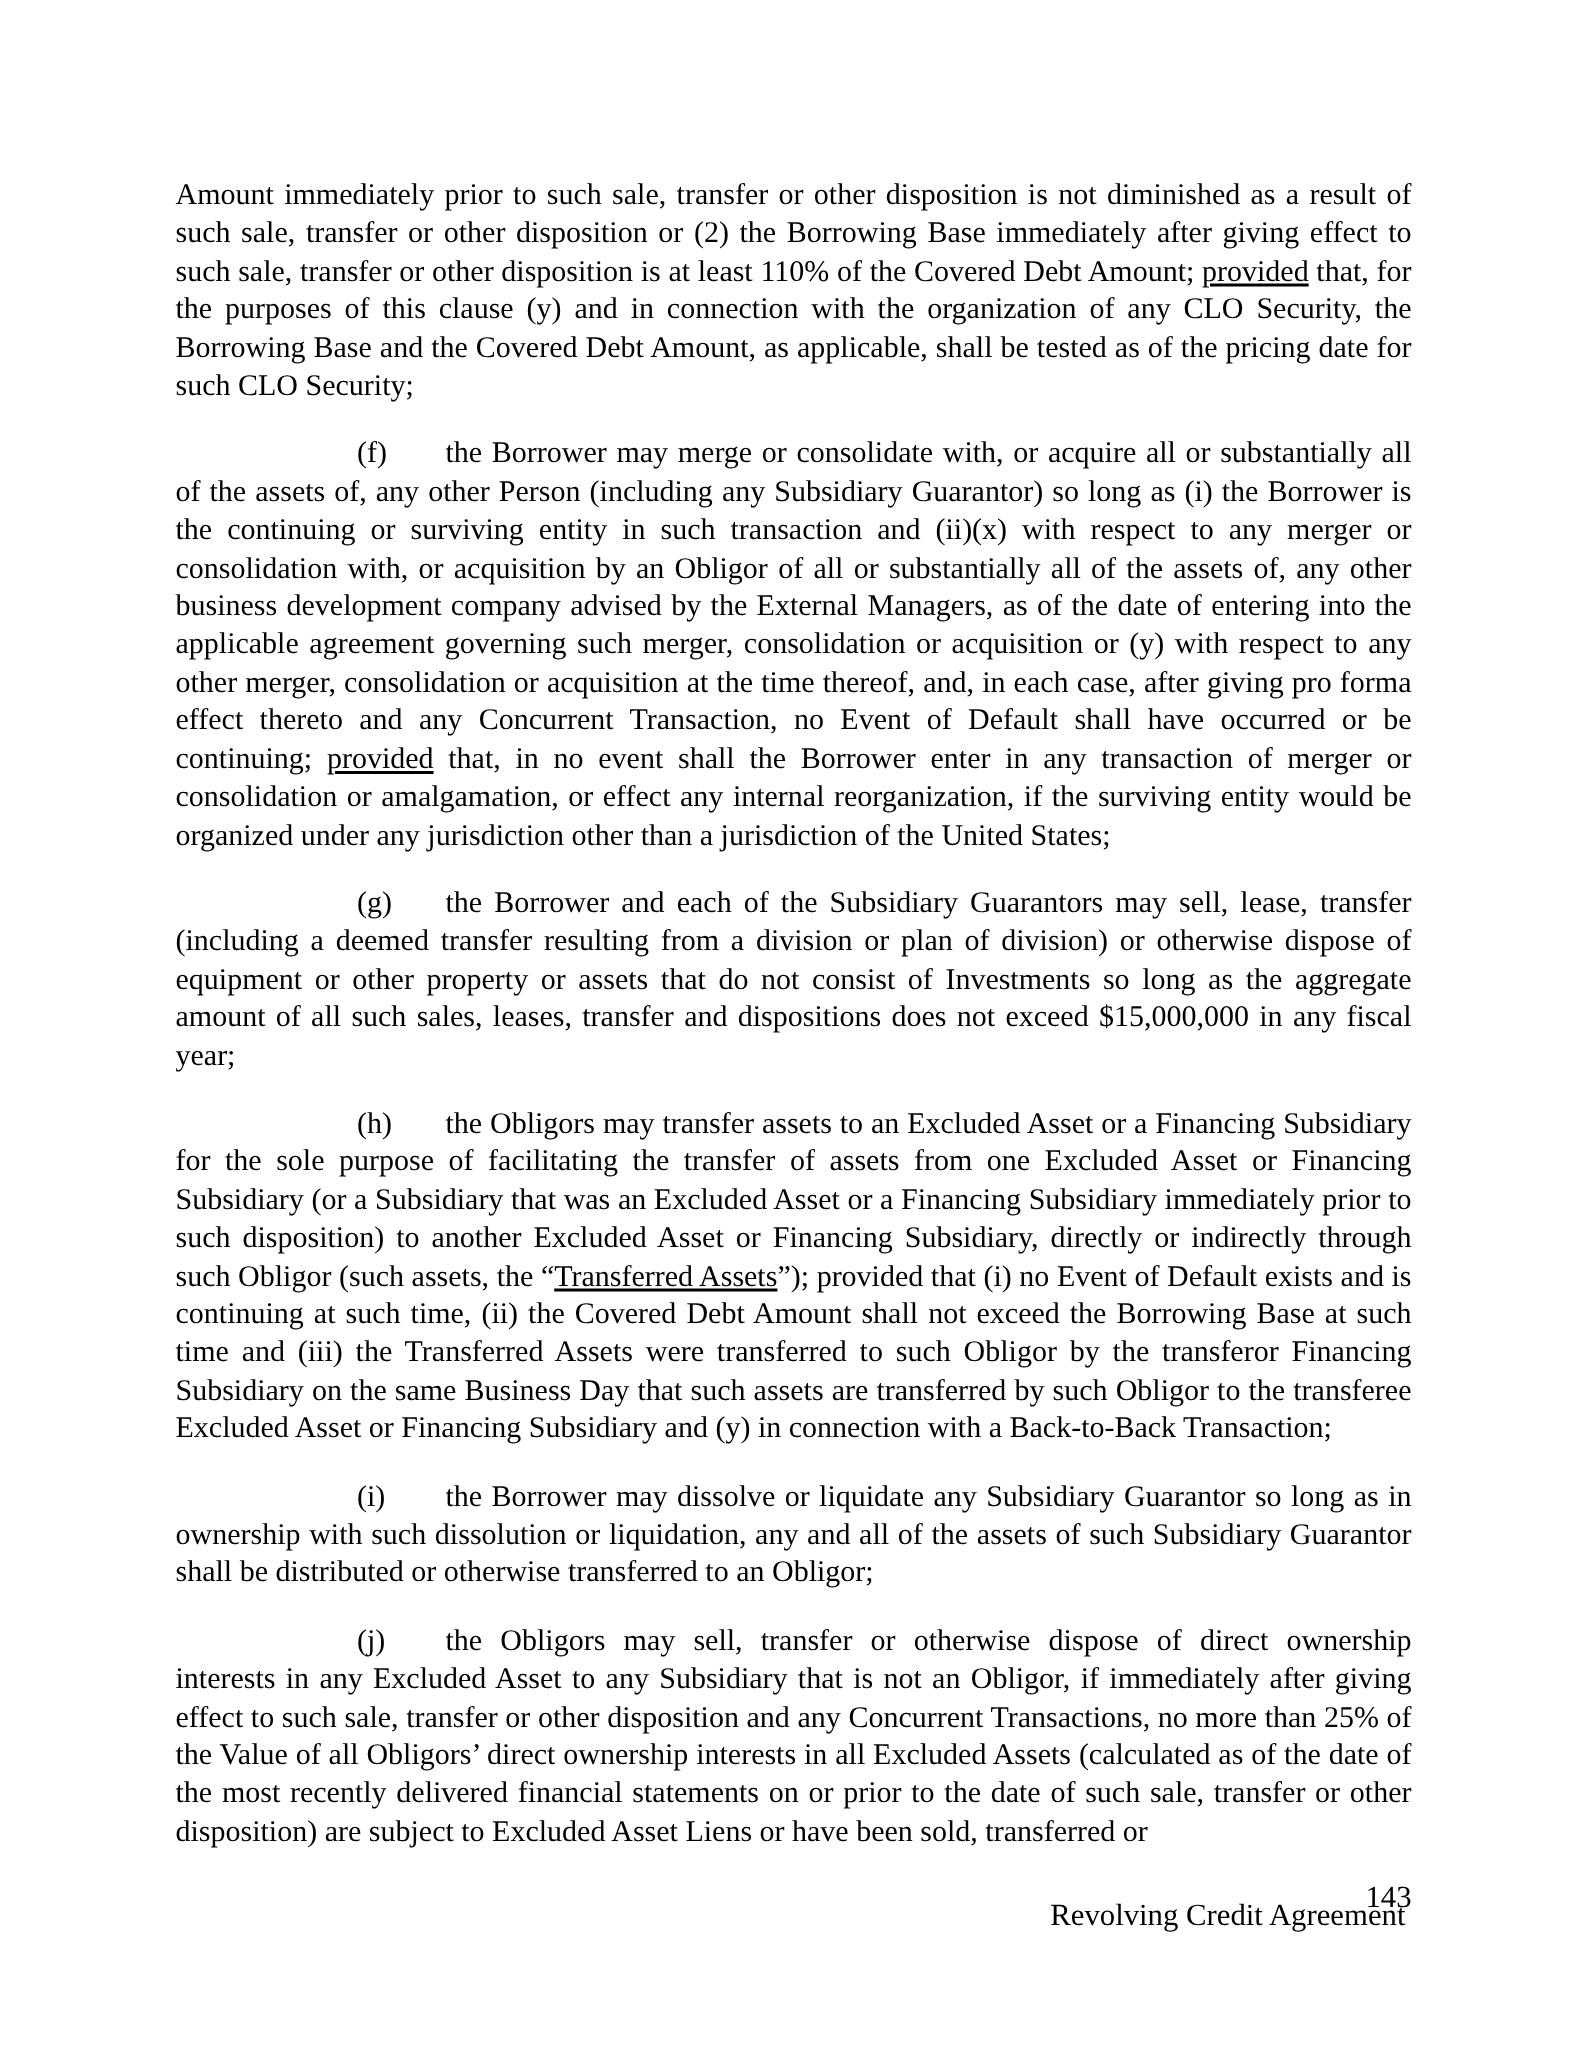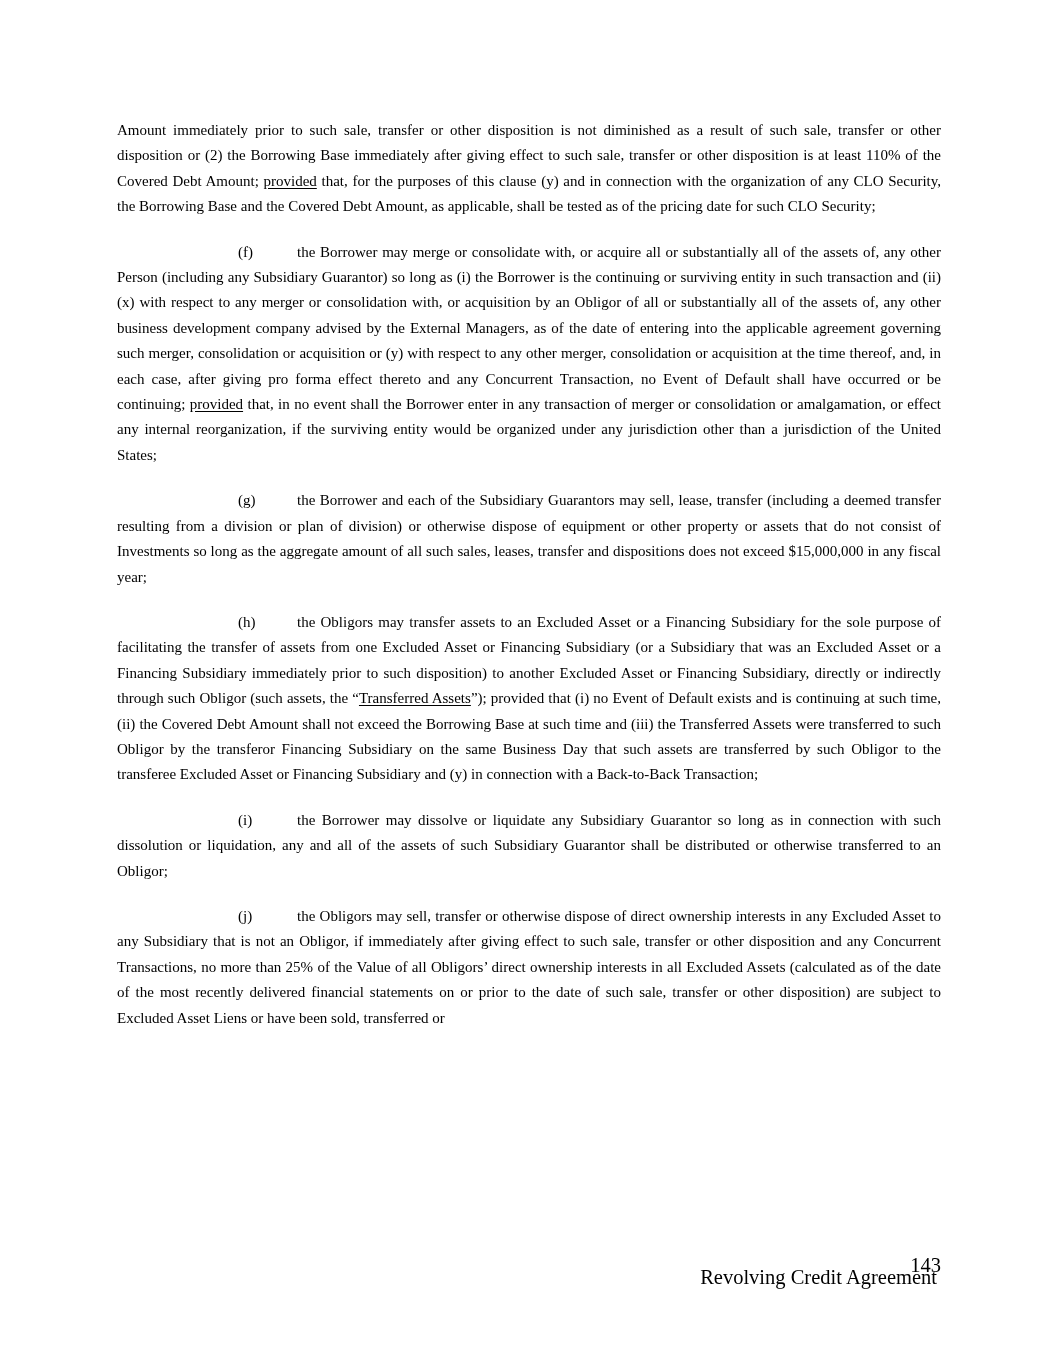--- a/index.html
+++ b/index.html
@@ -19,21 +19,21 @@
     background: #ffffff;
   }
   .body-text {
     position: absolute;
     left: 117px;
     top: 118px;
     width: 824px;
   }
   .para {
     margin: 0 0 20px 0;
-    font-size: 15px;
+    font-size: 20px;
     line-height: 25.4px;
     text-align: justify;
   }
   .para.indent { text-indent: 121px; }
   .clause-label {
     display: inline-block;
     min-width: 59px;
     text-indent: 0;
   }
   .u {
@@ -64,20 +64,20 @@
 </style>
 </head>
 <body>
 
 <div class="page">
   <div class="body-text">
       <p class="para"><span>Amount immediately prior to such sale, transfer or other disposition is not diminished as a result of such sale, transfer or other disposition or (2) the Borrowing Base immediately after giving effect to such sale, transfer or other disposition is at least 110% of the Covered Debt Amount; </span><span class="u">provided</span><span> that, for the purposes of this clause (y) and in connection with the organization of any CLO Security, the Borrowing Base and the Covered Debt Amount, as applicable, shall be tested as of the pricing date for such CLO Security;</span></p>
       <p class="para indent"><span class="clause-label">(f)</span><span>the Borrower may merge or consolidate with, or acquire all or substantially all of the assets of, any other Person (including any Subsidiary Guarantor) so long as (i) the Borrower is the continuing or surviving entity in such transaction and (ii)(x) with respect to any merger or consolidation with, or acquisition by an Obligor of all or substantially all of the assets of, any other business development company advised by the External Managers, as of the date of entering into the applicable agreement governing such merger, consolidation or acquisition or (y) with respect to any other merger, consolidation or acquisition at the time thereof, and, in each case, after giving pro forma effect thereto and any Concurrent Transaction, no Event of Default shall have occurred or be continuing; </span><span class="u">provided</span><span> that, in no event shall the Borrower enter in any transaction of merger or consolidation or amalgamation, or effect any internal reorganization, if the surviving entity would be organized under any jurisdiction other than a jurisdiction of the United States;</span></p>
       <p class="para indent"><span class="clause-label">(g)</span><span>the Borrower and each of the Subsidiary Guarantors may sell, lease, transfer (including a deemed transfer resulting from a division or plan of division) or otherwise dispose of equipment or other property or assets that do not consist of Investments so long as the aggregate amount of all such sales, leases, transfer and dispositions does not exceed $15,000,000 in any fiscal year;</span></p>
       <p class="para indent"><span class="clause-label">(h)</span><span>the Obligors may transfer assets to an Excluded Asset or a Financing Subsidiary for the sole purpose of facilitating the transfer of assets from one Excluded Asset or Financing Subsidiary (or a Subsidiary that was an Excluded Asset or a Financing Subsidiary immediately prior to such disposition) to another Excluded Asset or Financing Subsidiary, directly or indirectly through such Obligor (such assets, the “</span><span class="u">Transferred Assets</span><span>”); provided that (i) no Event of Default exists and is continuing at such time, (ii) the Covered Debt Amount shall not exceed the Borrowing Base at such time and (iii) the Transferred Assets were transferred to such Obligor by the transferor Financing Subsidiary on the same Business Day that such assets are transferred by such Obligor to the transferee Excluded Asset or Financing Subsidiary and (y) in connection with a Back-to-Back Transaction;</span></p>
-      <p class="para indent"><span class="clause-label">(i)</span><span>the Borrower may dissolve or liquidate any Subsidiary Guarantor so long as in connection with such dissolution or liquidation, any and all of the assets of such Subsidiary Guarantor shall be distributed or otherwise transferred to an Obligor;</span></p>
+      <p class="para indent"><span class="clause-label">(i)</span><span>the Borrower may dissolve or liquidate any Subsidiary Guarantor so long as in ownership with such dissolution or liquidation, any and all of the assets of such Subsidiary Guarantor shall be distributed or otherwise transferred to an Obligor;</span></p>
       <p class="para indent"><span class="clause-label">(j)</span><span>the Obligors may sell, transfer or otherwise dispose of direct ownership interests in any Excluded Asset to any Subsidiary that is not an Obligor, if immediately after giving effect to such sale, transfer or other disposition and any Concurrent Transactions, no more than 25% of the Value of all Obligors’ direct ownership interests in all Excluded Assets (calculated as of the date of the most recently delivered financial statements on or prior to the date of such sale, transfer or other disposition) are subject to Excluded Asset Liens or have been sold, transferred or</span></p>
     </div>
   <div class="footer">
     <span class="page-number">143</span>
     <span class="doc-title">Revolving Credit Agreement</span>
   </div>
 </div>
 
 </body></html>

